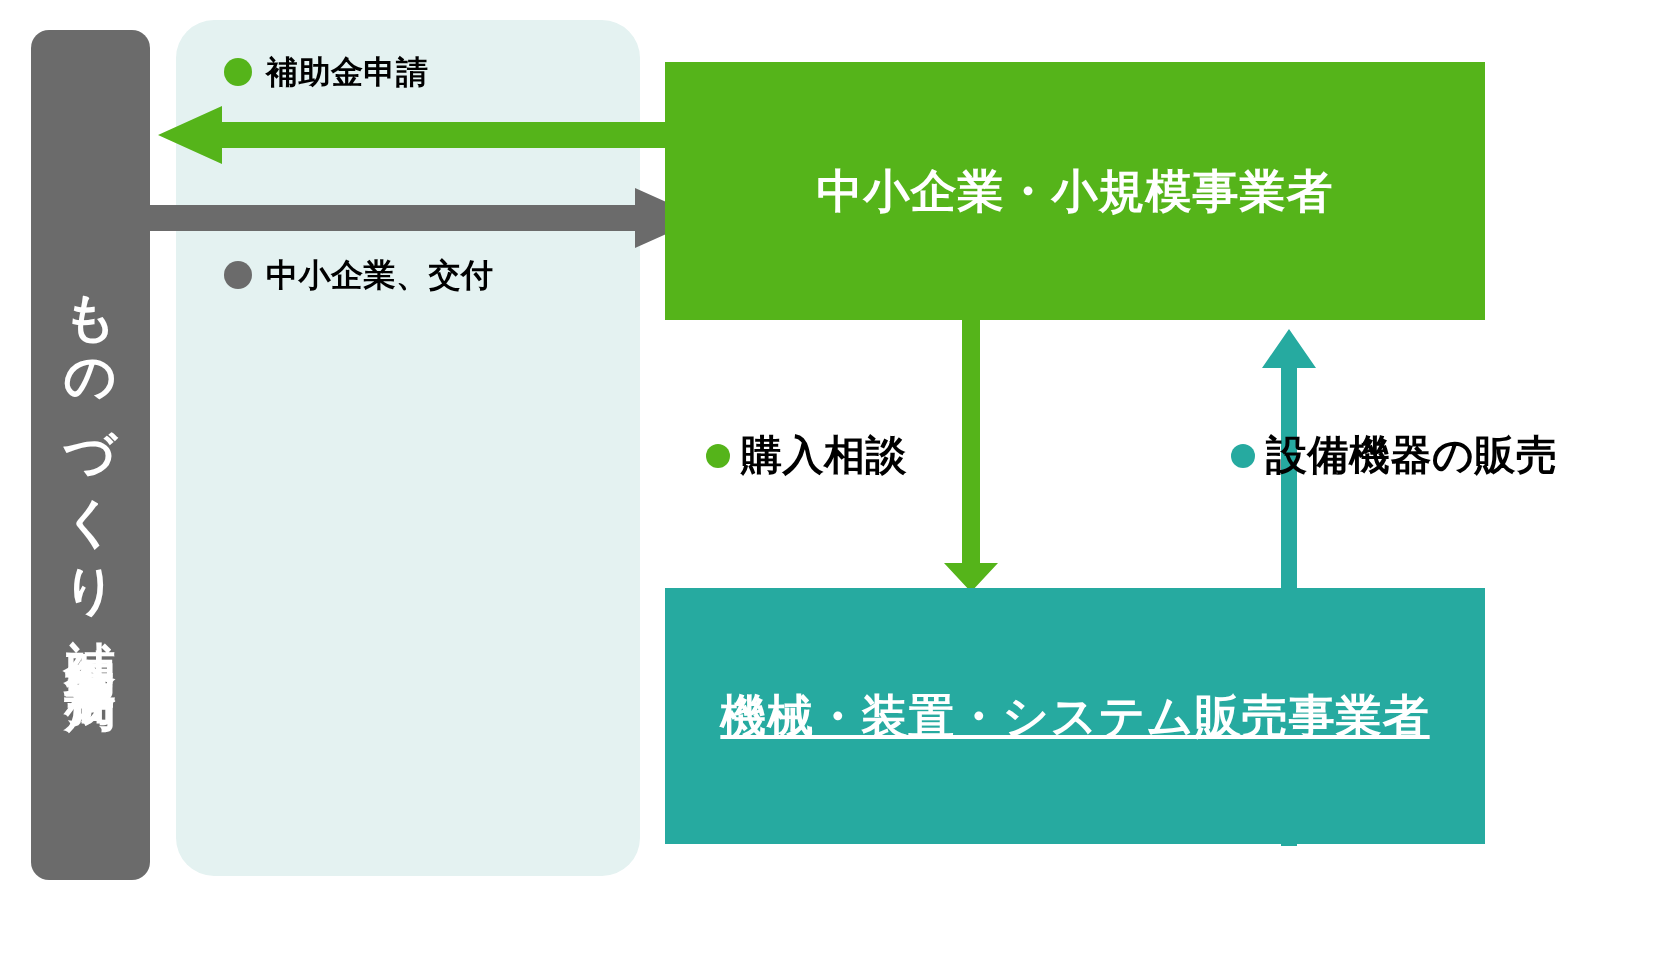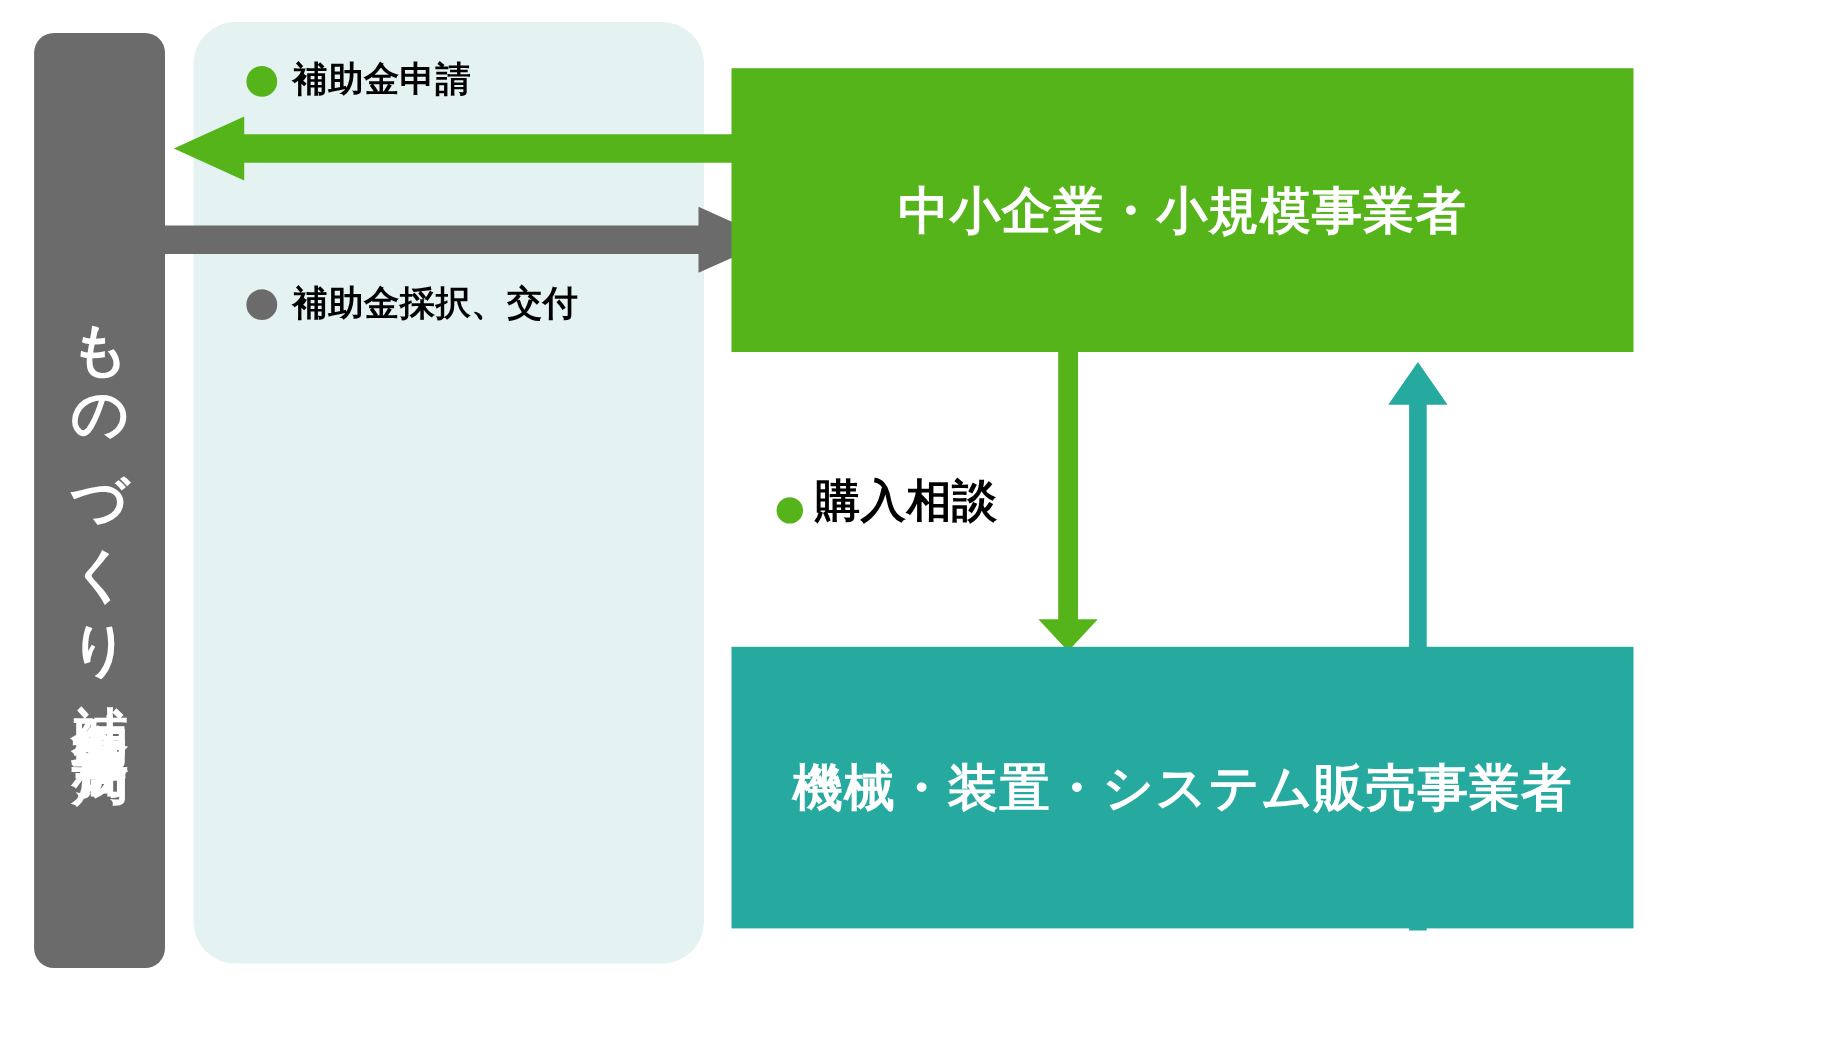--- a/index.html
+++ b/index.html
@@ -53,21 +53,21 @@
     font-weight:700;
     color:#000000;
     letter-spacing:1px;
     white-space:nowrap;
   }
 
   
   .legend {
     position:absolute;
     display:flex;
-    align-items:flex-end;
+    align-items:center;
     white-space:nowrap;
   }
   .legend .dot {
     width:28px; height:28px;
     border-radius:50%;
     flex:0 0 auto;
     margin-right:14px;
   }
   .legend .ltext {
     font-size:32px;
@@ -98,21 +98,21 @@
     text-align:center;
   }
   .entity-box .line1 {
     font-size:46px; font-weight:700; letter-spacing:1px; line-height:1.15;
   }
   .entity-box .line2 {
     font-size:46px; font-weight:700; letter-spacing:1px; line-height:1.15;
     margin-top:26px;
   }
   .box-sme  { top:62px;  height:258px; background:#55B41A; }
-  .box-vendor { top:588px; height:256px; background:#26AAA0; }
+  .box-vendor { top:588px; height:256px; background:#26AAA0;text-decoration:underline; }
 
   
   #arrows {
     position:absolute;
     left:0; top:0;
     width:1674px; height:967px;
     pointer-events:none;
   }
 </style>
 </head>
@@ -145,29 +145,33 @@
     <span class="vtext">ものづくり補助金事務局</span>
   </div>
 
   <div class="legend legend-apply">
     <span class="dot" style="background:#55B41A;"></span>
     <span class="ltext">補助金申請</span>
   </div>
 
   <div class="legend legend-grant">
     <span class="dot" style="background:#6B6B6B;"></span>
-    <span class="ltext">補助金採択、交付</span>
+    <span class="ltext">中小企業、交付</span>
   </div>
 
 
   <div class="legend legend-consult">
     <span class="dot" style="background:#55B41A;"></span>
     <span class="ltext">購入相談</span>
   </div>
 
+  <div class="legend legend-sale">
+    <span class="dot" style="background:#26AAA0;"></span>
+    <span class="ltext">設備機器の販売</span>
+  </div>
 
   <div class="entity-box box-sme">
     <div class="line1">中小企業・小規模事業者</div>
   </div>
 
   <div class="entity-box box-vendor">
     <div class="line1">機械・装置・システム販売事業者</div>
   </div>
 
 </div>

